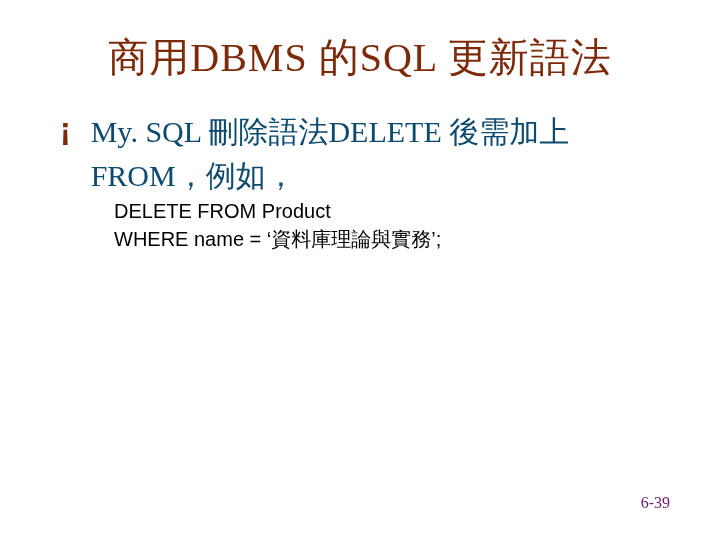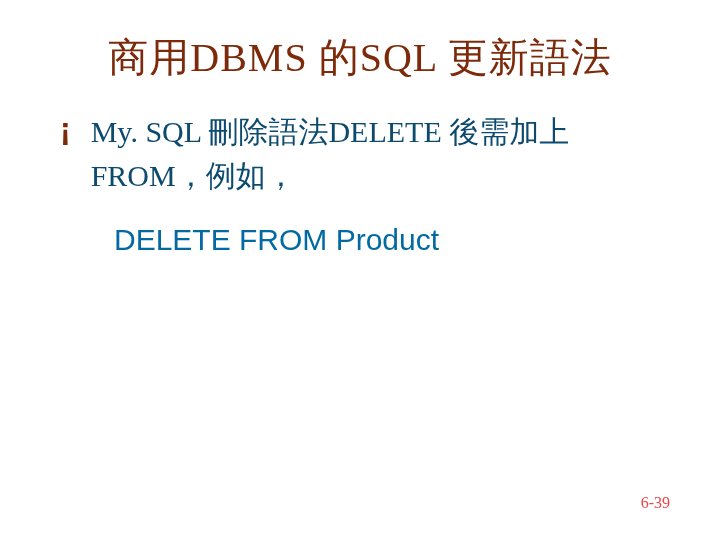--- a/index.html
+++ b/index.html
@@ -43,45 +43,46 @@
   .body-text {
     color: #0c4a6e;
     font-size: 30px;
     line-height: 1.45;
   }
   .cjk {
     font-family: "PMingLiU", "MingLiU", "SimSun", serif;
   }
   .code-block {
     margin-left: 74px;
-    margin-top: 22px;
-    color: #0369a1;
-    font-size: 30px;
+    margin-top: 0;
+    color: #000000;
+    font-size: 20px;
     line-height: 1.4;
     font-family: Arial, "Helvetica", "PMingLiU", sans-serif;
   }
   .page-number {
     position: absolute;
     right: 50px;
     bottom: 28px;
-    color: #ef4444;
+    color: #701a75;
     font-size: 16px;
     font-family: "Times New Roman", serif;
   }
 </style>
 </head>
 <body>
 
 <div class="slide">
 
   <div class="title">商用DBMS 的SQL 更新語法</div>
 
   <div class="bullet-row">
     <div class="bullet">¡</div>
     <div class="body-text cjk">My. SQL 刪除語法DELETE 後需加上FROM，例如，</div>
   </div>
 
   <div class="code-block">
     <div>DELETE FROM Product</div>
+    <div>WHERE name = ‘資料庫理論與實務’;</div>
   </div>
 
   <div class="page-number">6-39</div>
 </div>
 
 </body></html>

